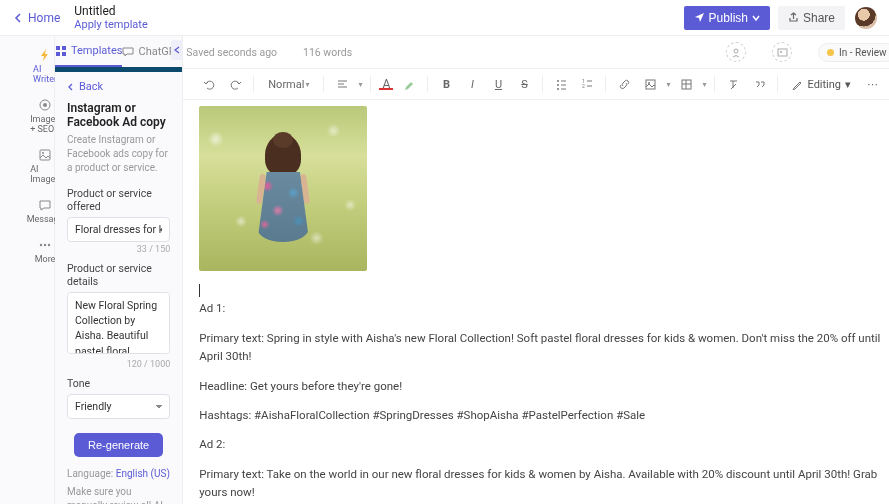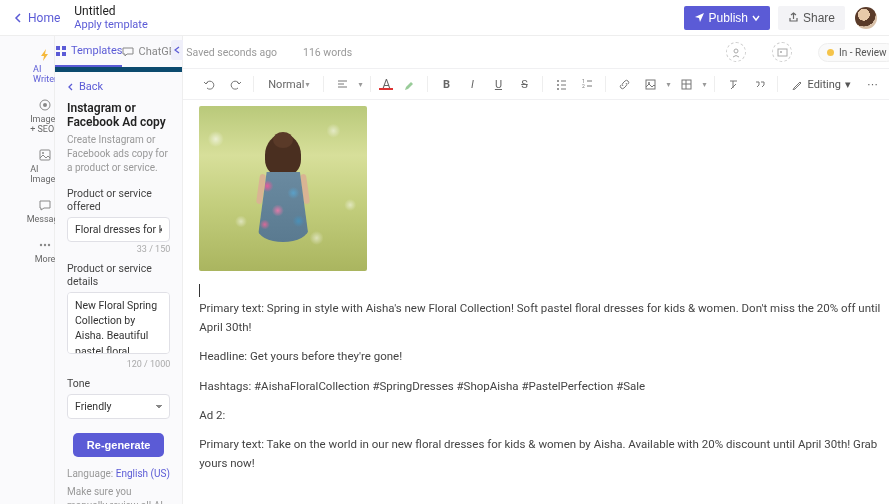--- a/index.html
+++ b/index.html
@@ -36,21 +36,21 @@
   .tab svg { width: 12px; height: 12px; }
   .back-link { display: flex; align-items: center; gap: 4px; padding: 8px 12px; color: #5b5bd6; font-size: 11px; cursor: pointer; }
   .panel-scroll { padding: 0 12px 12px; overflow-y: auto; }
   .panel-title { font-size: 12px; font-weight: 600; color: #222; margin-bottom: 4px; }
   .panel-desc { font-size: 10px; color: #999; line-height: 1.4; margin-bottom: 12px; }
   .field-label { font-size: 10.5px; color: #444; margin-bottom: 4px; }
   .field-input, .field-textarea, .field-select { width: 100%; border: 1px solid #e0e0e6; border-radius: 4px; background: #fff; font-size: 10.5px; padding: 5px 7px; color: #333; font-family: inherit; }
   .field-textarea { resize: none; height: 62px; line-height: 1.45; }
   .field-select { appearance: none; background-image: linear-gradient(45deg, transparent 50%, #888 50%), linear-gradient(-45deg, transparent 50%, #888 50%); background-position: right 10px center, right 6px center; background-size: 4px 4px, 4px 4px; background-repeat: no-repeat; padding-right: 20px; }
   .counter { font-size: 9px; color: #aaa; text-align: right; margin-top: 2px; margin-bottom: 8px; }
-  .btn-regen { background: #5b5bd6; color: #fff; border: none; border-radius: 5px; padding: 6px 14px; font-size: 11px; cursor: pointer; display: block; margin: 14px auto 10px; font-weight: bold; }
+  .btn-regen { background: #5b5bd6; color: #fff; border: none; border-radius: 5px; padding: 6px 14px; font-size: 11px; cursor: pointer; display: block; margin: 14px auto 10px; }
   .panel-foot { font-size: 10px; color: #999; line-height: 1.4; }
   .panel-foot .lang { color: #5b5bd6; cursor: pointer; }
   
   
   .editor { flex: 1; display: flex; flex-direction: column; }
   .editor-top { display: flex; align-items: center; padding: 6px 3px; font-size: 10.5px; color: #999; border-bottom: 1px solid #f0f0f2; gap: 26px; }
   .editor-top-spacer { flex: 1; }
   .status-chip { display: flex; align-items: center; gap: 5px; background: #fafafa; border: 1px solid #eee; border-radius: 12px; padding: 3px 8px; font-size: 10px; color: #555; }
   .status-dot { width: 7px; height: 7px; border-radius: 50%; background: #f5c44a; }
   .circle-btn { width: 20px; height: 20px; border: 1px dashed #ccc; border-radius: 50%; display: flex; align-items: center; justify-content: center; color: #aaa; cursor: pointer; font-size: 10px; }
@@ -364,20 +364,21 @@
     <div class="content">
       <div class="hero-img">
         <div class="girl">
           <div class="hair"></div>
           <div class="arm-l"></div>
             <div class="arm-r"></div>
           <div class="dress"></div>
         </div>
       </div>
       <span class="cursor-mark"></span>
+      <p>Ad 1:</p>
       <p>Primary text: Spring in style with Aisha's new Floral Collection! Soft pastel floral dresses for kids &amp; women. Don't miss the 20% off until April 30th!</p>
       <p>Headline: Get yours before they're gone!</p>
       <p>Hashtags: #AishaFloralCollection #SpringDresses #ShopAisha #PastelPerfection #Sale</p>
       <p>Ad 2:</p>
       <p>Primary text: Take on the world in our new floral dresses for kids &amp; women by Aisha. Available with 20% discount until April 30th! Grab yours now!</p>
       
       
     </div>
   </div>
 </div>

